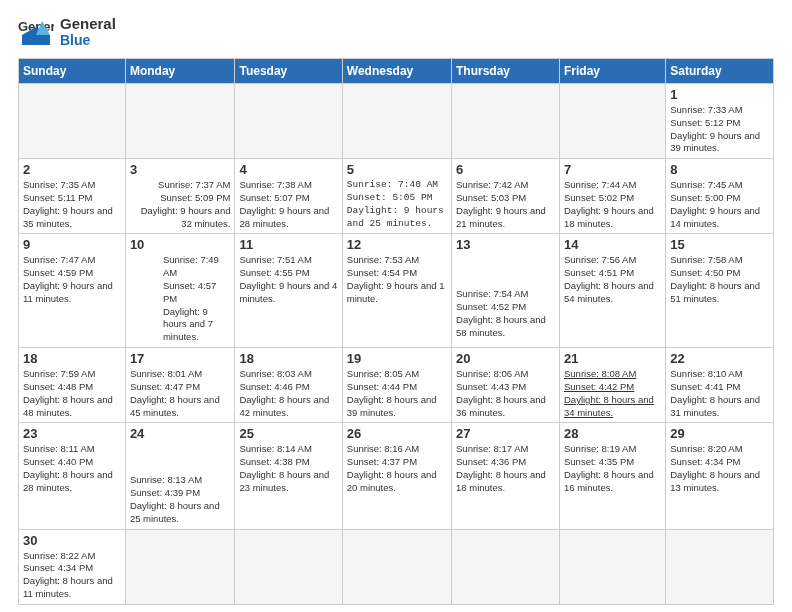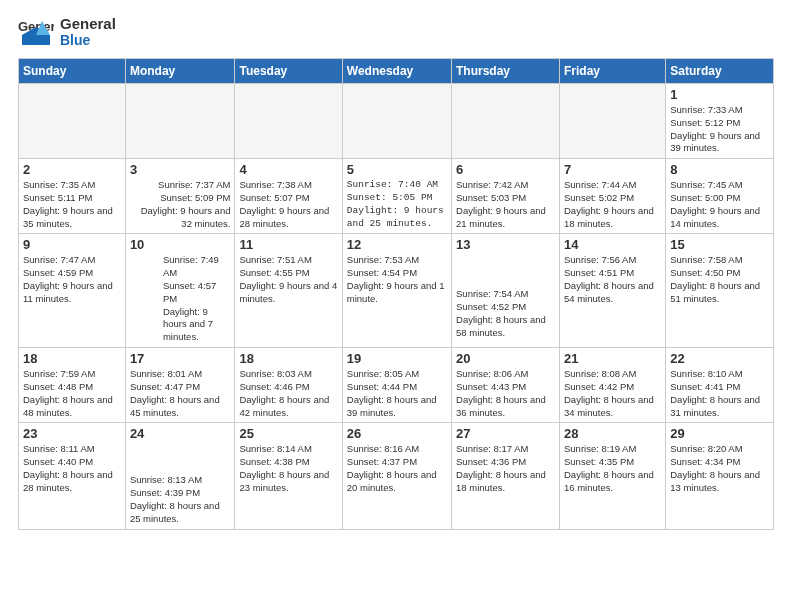--- a/index.html
+++ b/index.html
@@ -252,21 +252,21 @@
 Daylight: 8 hours and 39 minutes.</div>
           </td>
           <td>
             <span class="day-number">20</span>
             <div class="day-info" style="white-space: pre-line;">Sunrise: 8:06 AM
 Sunset: 4:43 PM
 Daylight: 8 hours and 36 minutes.</div>
           </td>
           <td>
             <span class="day-number">21</span>
-            <div class="day-info" style="white-space: pre-line;">Sunrise: 8:08 AM
+            <div class="day-info" style="white-space: pre-line; text-decoration: underline;">Sunrise: 8:08 AM
 Sunset: 4:42 PM
 Daylight: 8 hours and 34 minutes.</div>
           </td>
           <td>
             <span class="day-number">22</span>
             <div class="day-info" style="white-space: pre-line;">Sunrise: 8:10 AM
 Sunset: 4:41 PM
 Daylight: 8 hours and 31 minutes.</div>
           </td>
         </tr>
@@ -306,16 +306,30 @@
             <div class="day-info" style="white-space: pre-line;">Sunrise: 8:19 AM
 Sunset: 4:35 PM
 Daylight: 8 hours and 16 minutes.</div>
           </td>
           <td>
             <span class="day-number">29</span>
             <div class="day-info" style="white-space: pre-line;">Sunrise: 8:20 AM
 Sunset: 4:34 PM
 Daylight: 8 hours and 13 minutes.</div>
           </td>
+        </tr>
+        <tr class="last-row">
+          <td class="has-content">
+            <span class="day-number">30</span>
+            <div class="day-info" style="white-space: pre-line;">Sunrise: 8:22 AM
+Sunset: 4:34 PM
+Daylight: 8 hours and 11 minutes.</div>
+          </td>
+          <td class="empty"></td>
+          <td class="empty"></td>
+          <td class="empty"></td>
+          <td class="empty"></td>
+          <td class="empty"></td>
+          <td class="empty"></td>
         </tr>
       </tbody>
   </table>
 </div>
 
 </body></html>

